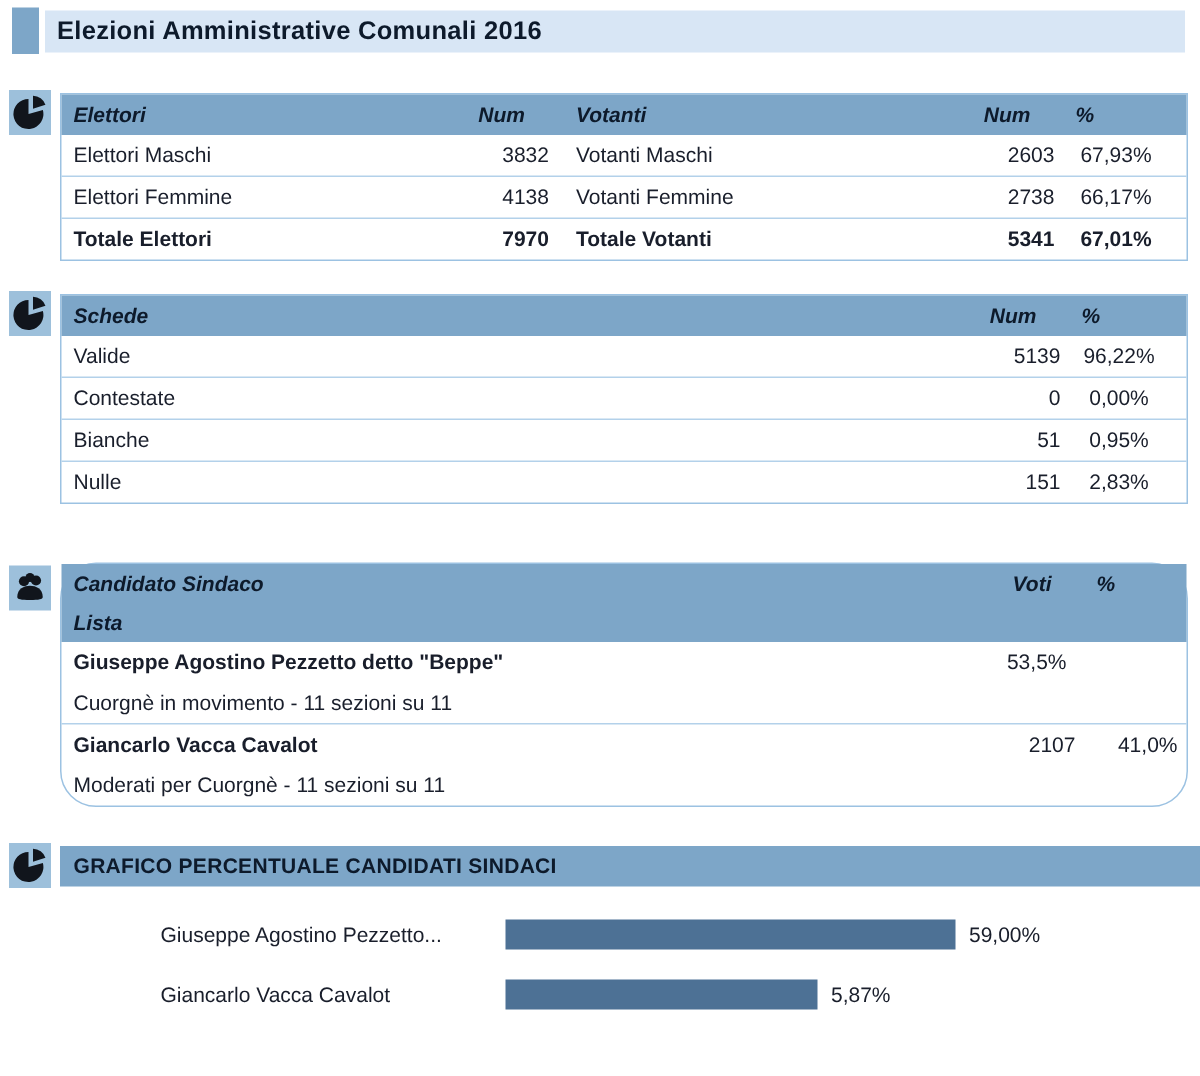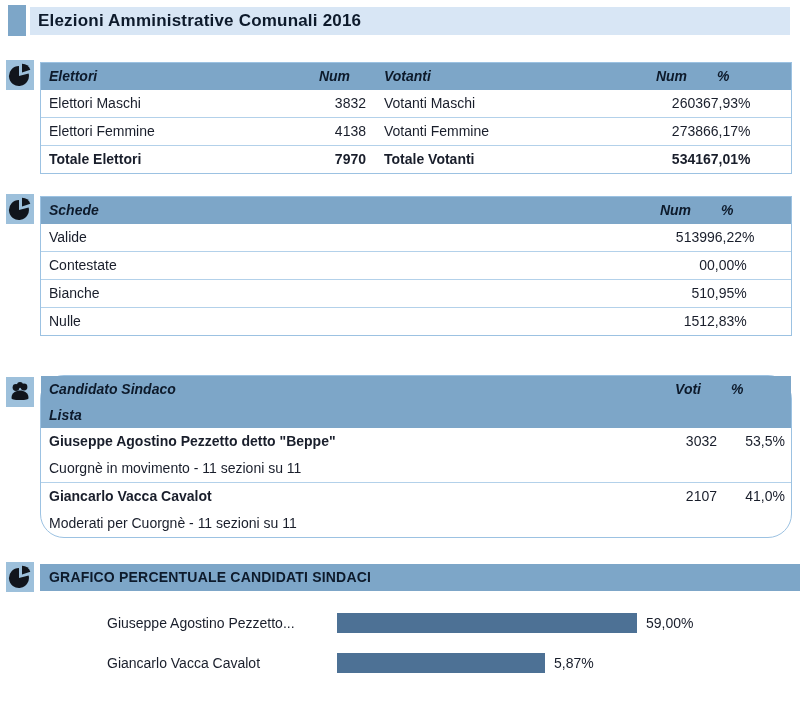--- a/index.html
+++ b/index.html
@@ -34,21 +34,21 @@
   .sec-icon{position:absolute;width:28px;height:30px;background:var(--icon-bg);
     display:flex;align-items:center;justify-content:center;}
   .sec-icon svg{display:block;}
 
   
   .tbl{position:absolute;left:40px;width:752px;background:#fff;border:1px solid var(--border);}
   .thead{background:var(--header-bg);color:var(--header-text);font-weight:bold;font-style:italic;}
   .row{display:grid;align-items:center;min-height:27px;line-height:27px;}
   .row .lbl{padding-left:8px;text-align:left;white-space:nowrap;}
   .row .num{text-align:right;}
-  .row .pct{text-align:left;padding-right:6px;}
+  .row .pct{text-align:center;padding-right:6px;}
   .thead .num{padding-right:16px;}
   .thead .pct{text-align:left;padding-left:14px;}
   .body .row + .row{border-top:1px solid var(--line);}
   .bold{font-weight:bold;}
 
   
   .t1{grid-template-columns:245px 80px 18px 239px 80px 1fr;}
   .t1 .lbl2{padding-left:0;}
 
   
@@ -172,21 +172,20 @@
       <div>
         <div class="lbl hdr2">Candidato Sindaco</div>
         <div class="lbl hdr2">Lista</div>
       </div>
       <div class="num hdr2">Voti</div>
       <div class="pct hdr2">%</div>
     </div>
     <div class="body">
       <div class="cand-block">
         <div class="cand-name">Giuseppe Agostino Pezzetto detto "Beppe"</div>
-        <div class="cand-voti">3032</div>
         <div class="cand-pct">53,5%</div>
         <div class="cand-list">Cuorgnè in movimento - 11 sezioni su 11</div>
       </div>
       <div class="cand-block">
         <div class="cand-name">Giancarlo Vacca Cavalot</div>
         <div class="cand-voti">2107</div>
         <div class="cand-pct">41,0%</div>
         <div class="cand-list">Moderati per Cuorgnè - 11 sezioni su 11</div>
       </div>
     </div>

